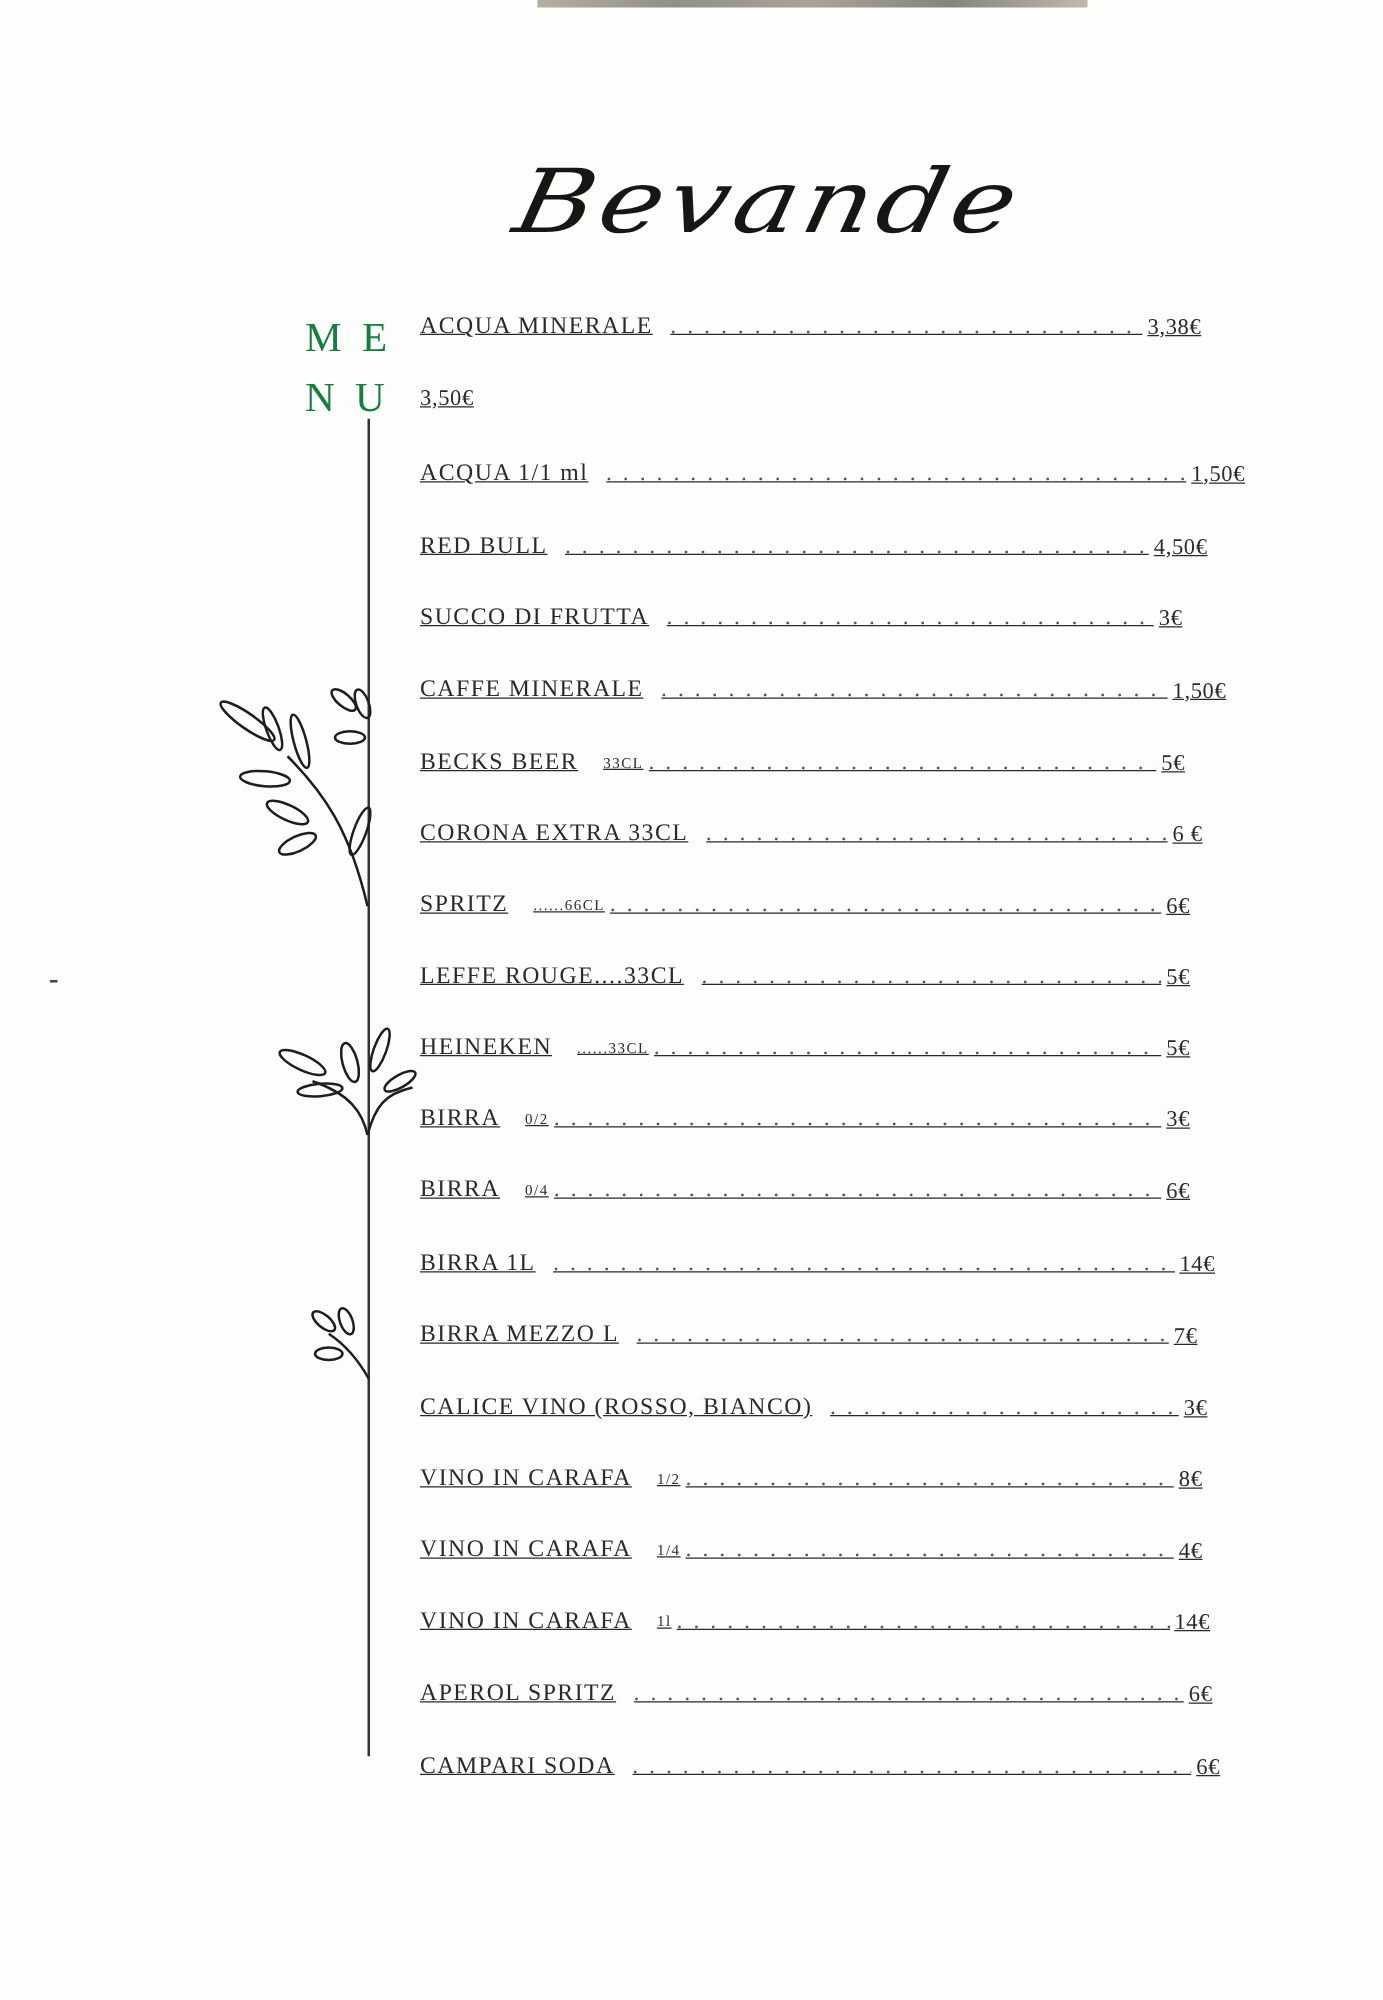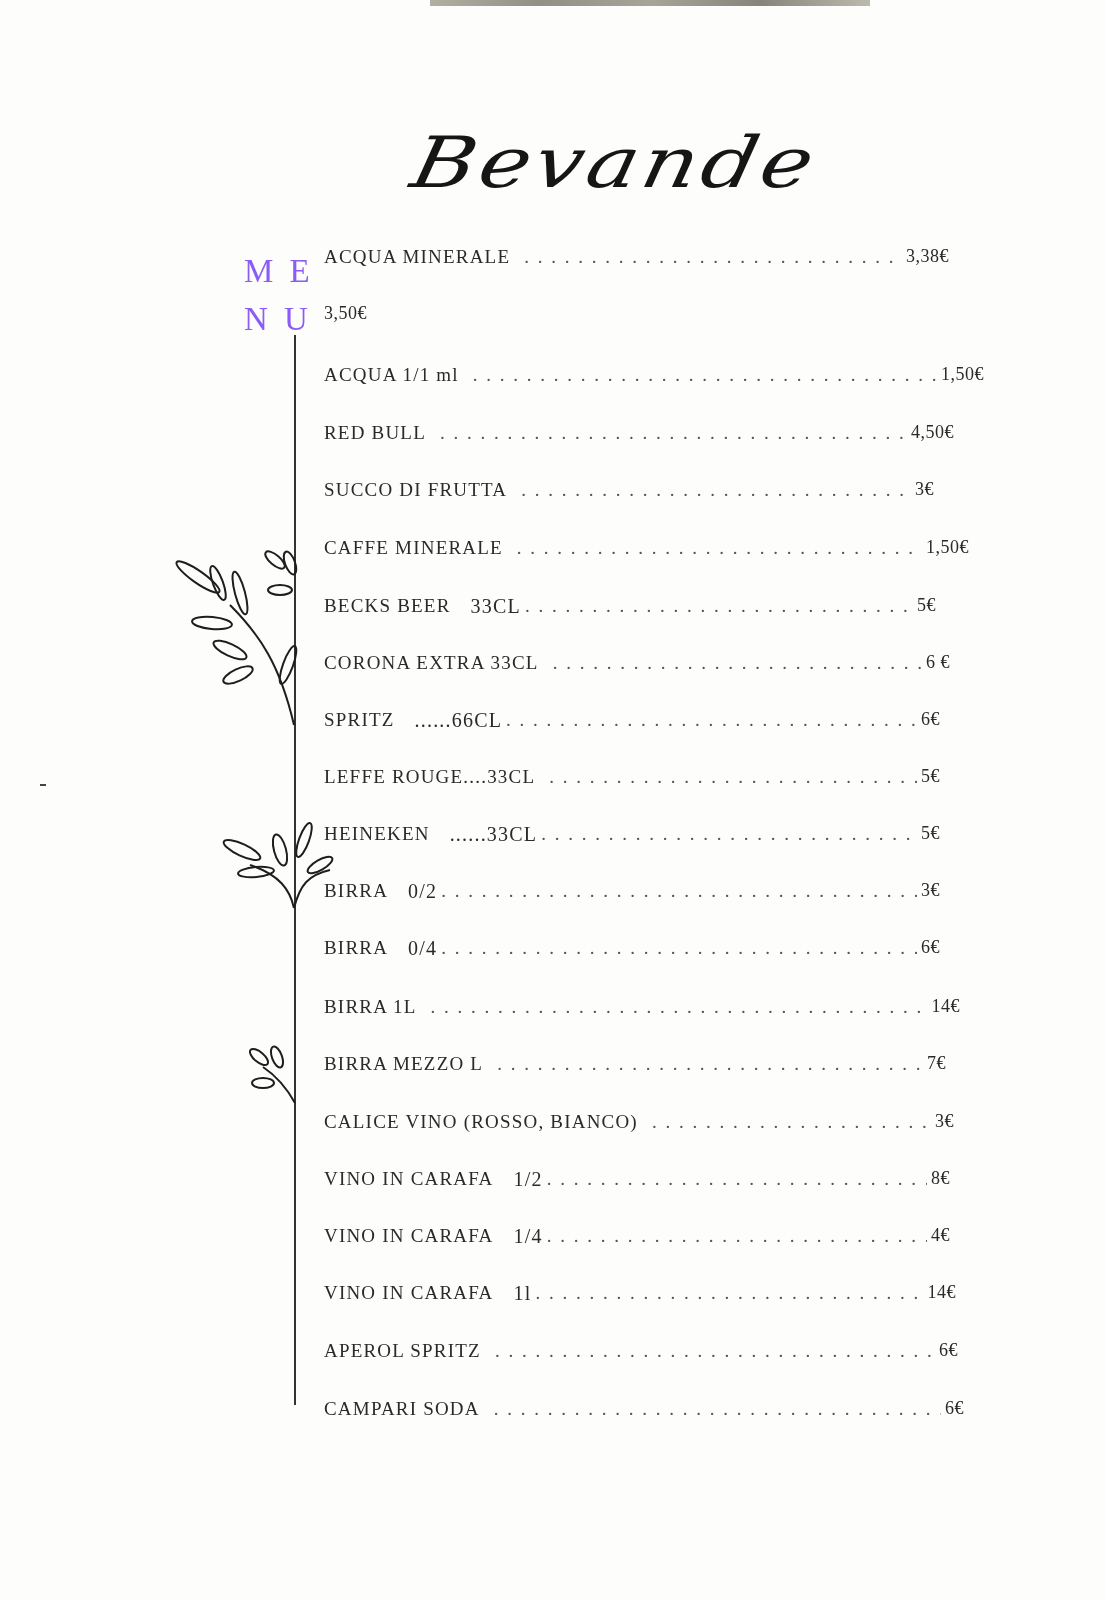--- a/index.html
+++ b/index.html
@@ -15,33 +15,33 @@
     opacity:.75;
   }
   .title {
     position:absolute; left:335px; top:112px; width:560px; text-align:center;
     font-family:"DejaVu Serif", serif; font-style:italic;
     font-size:86px; letter-spacing:4px; color:#161616;
     transform:skewX(-12deg) scaleY(0.82);
   }
   .menu-side {
     position:absolute; left:244px; top:248px;
-    font-size:33px; line-height:46px; color:#8b5cf6; letter-spacing:4px;
+    font-size:33px; line-height:46px; color:#15803d; letter-spacing:4px;
   }
   .menu-side div { height:48px; }
   .vline {
     position:absolute; left:294px; top:335px; width:2px; height:1070px; background:#333;
   }
   .items { position:absolute; left:320px; top:246px; }
   .row {
-    position:absolute; left:4px; height:30px; display:flex; align-items:flex-start;
-    font-size:19px; letter-spacing:1.2px; color:#2a2a2a; white-space:nowrap;
+    position:absolute; left:16px; height:30px; display:flex; align-items:center;
+    font-size:19px; letter-spacing:1.2px; color:#2a2a2a; white-space:nowrap;text-decoration:underline;
   }
   .row .name { margin-right:10px; }
-  .row .sub { font-size:20px; margin-left:10px; }
+  .row .sub { font-size:12px; margin-left:10px; }
   .row .dots {
     flex:1; overflow:hidden; color:#555; letter-spacing:2px; margin:0 4px;
   }
   .row .dots::before { content:". . . . . . . . . . . . . . . . . . . . . . . . . . . . . . . . . . . . . . . . . . . . . . . . . . . . . . . . . . . ."; }
   .row .price { font-size:18px; letter-spacing:.5px; }
   .leaf svg { position:absolute; }
   .stray { position:absolute; left:40px; top:784px; width:6px; height:2px; background:#444; }
 </style>
 </head>
 <body>

